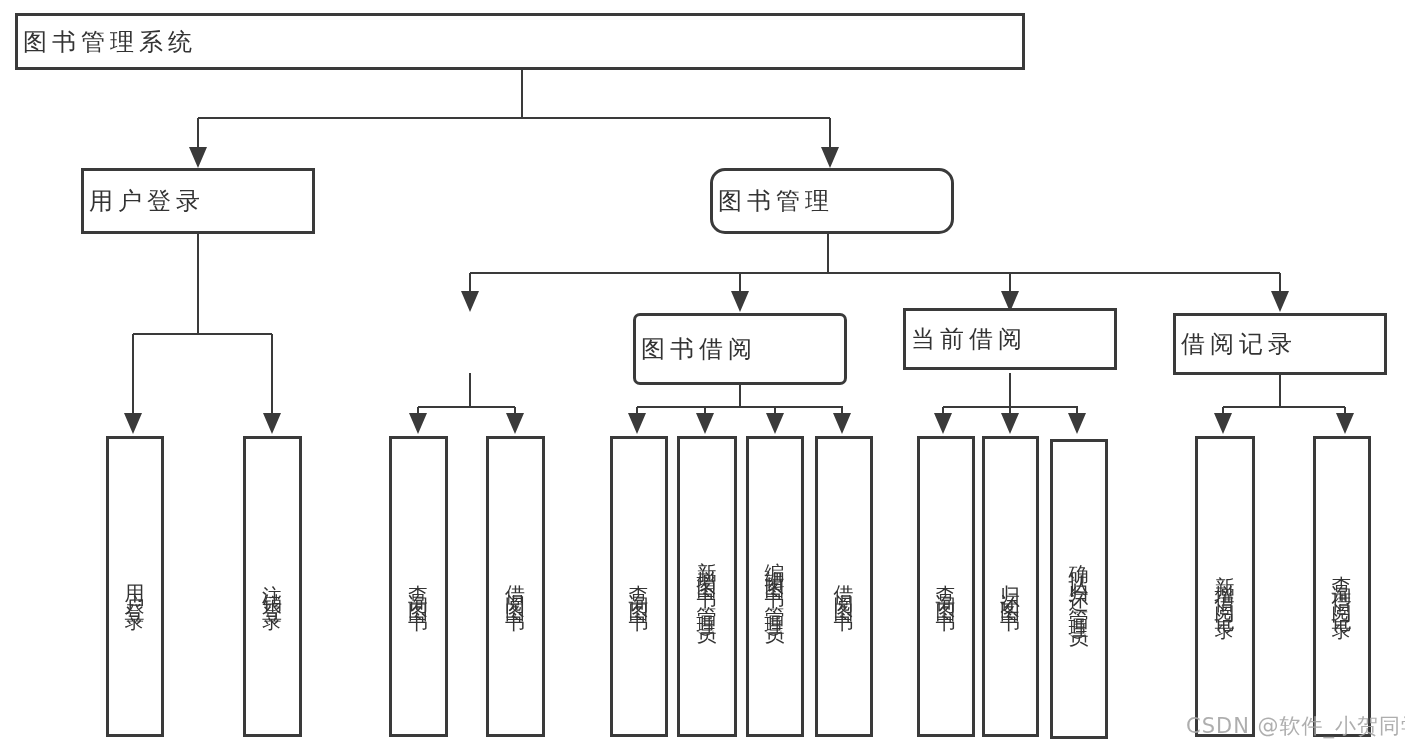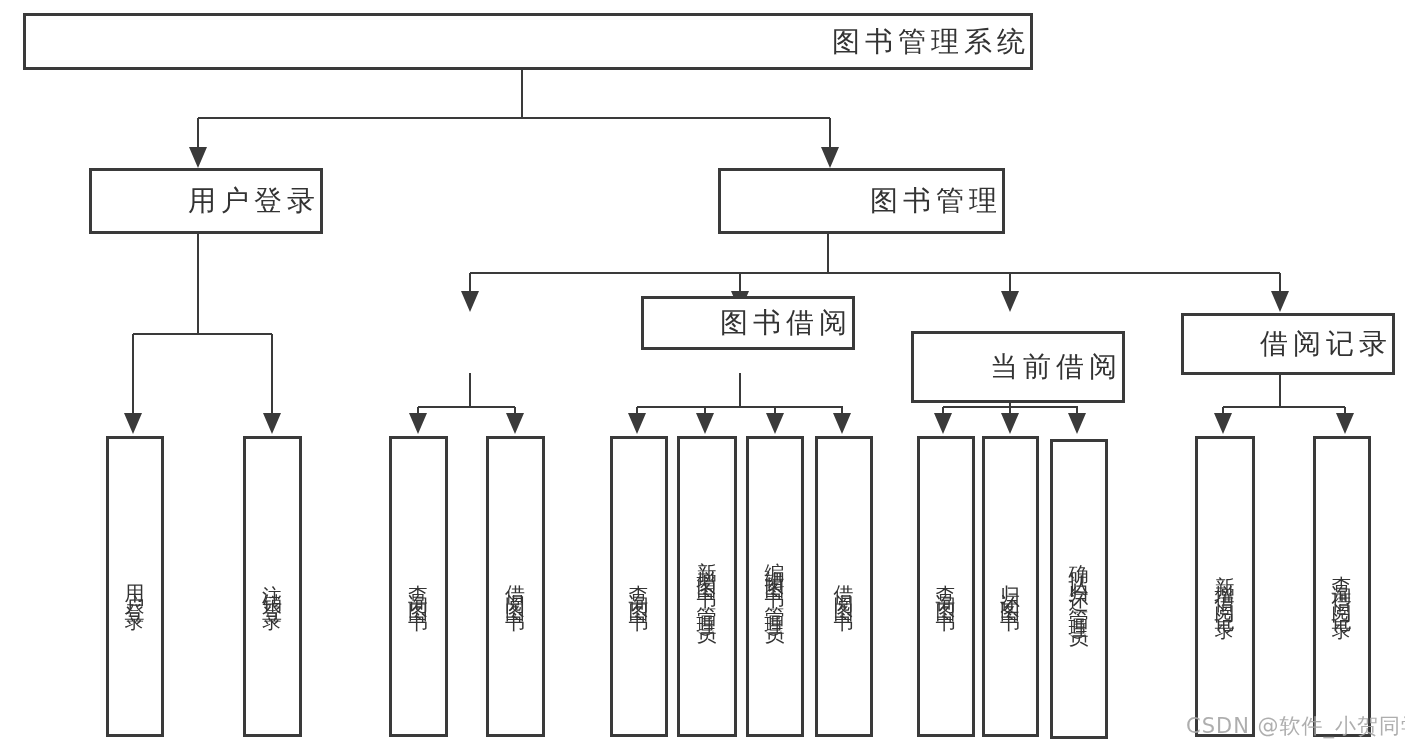--- a/index.html
+++ b/index.html
@@ -5,22 +5,22 @@
   html,body{margin:0;padding:0;}
   body{
     width:1405px;height:747px;position:relative;background:#ffffff;
     font-family:"DejaVu Sans","Liberation Sans",sans-serif;
     overflow:hidden;color:#333333;
   }
   #stage{position:absolute;inset:0;width:1405px;height:747px;}
   #connectors{position:absolute;left:0;top:0;width:1405px;height:747px;}
   .hbox{
     position:absolute;box-sizing:border-box;border:3px solid #3a3a3a;background:#ffffff;
-    display:flex;align-items:center;justify-content:flex-end;
-    font-size:28px;letter-spacing:5px;text-indent:5px;color:#333333;z-index:2;margin-left:8px;
+    display:flex;align-items:center;justify-content:flex-start;
+    font-size:24px;letter-spacing:5px;text-indent:5px;color:#333333;z-index:2;
   }
   .vbox{
     position:absolute;box-sizing:border-box;border:3px solid #3a3a3a;background:#ffffff;
     display:flex;align-items:center;justify-content:center;z-index:2;overflow:hidden;
   }
   .vtext{
     writing-mode:vertical-rl;text-orientation:mixed;
     font-size:20px;letter-spacing:9px;color:#333333;line-height:1;white-space:nowrap;
   }
   .watermark{
@@ -56,28 +56,28 @@
          M1214 413 L1232 413 L1223 434 Z  M1336 413 L1354 413 L1345 434 Z" fill="#3a3a3a" stroke="none"></path>
   </svg>
 
   <div class="hbox" style="left:15px;top:13px;width:1010px;height:57px;">
     <span>图书管理系统</span>
   </div>
 
   <div class="hbox" style="left:81px;top:168px;width:234px;height:66px;">
     <span>用户登录</span>
   </div>
-  <div class="hbox" style="left:710px;top:168px;width:287px;height:66px;">
+  <div class="hbox" style="left:710px;top:168px;width:244px;height:66px;border-radius:15px;">
     <span>图书管理</span>
   </div>
 
-  <div class="hbox" style="left:633px;top:296px;width:214px;height:54px;">
+  <div class="hbox" style="left:633px;top:313px;width:214px;height:72px;border-radius:7px;">
     <span>图书借阅</span>
   </div>
-  <div class="hbox" style="left:903px;top:331px;width:214px;height:72px;">
+  <div class="hbox" style="left:903px;top:308px;width:214px;height:62px;">
     <span>当前借阅</span>
   </div>
   <div class="hbox" style="left:1173px;top:313px;width:214px;height:62px;font-family:Liberation Mono, monospace;">
     <span>借阅记录</span>
   </div>
 
   <div class="vbox" style="left:106px;top:436px;width:58px;height:301px;">
     <span class="vtext">用户登录</span>
   </div>
   <div class="vbox" style="left:243px;top:436px;width:59px;height:301px;">

